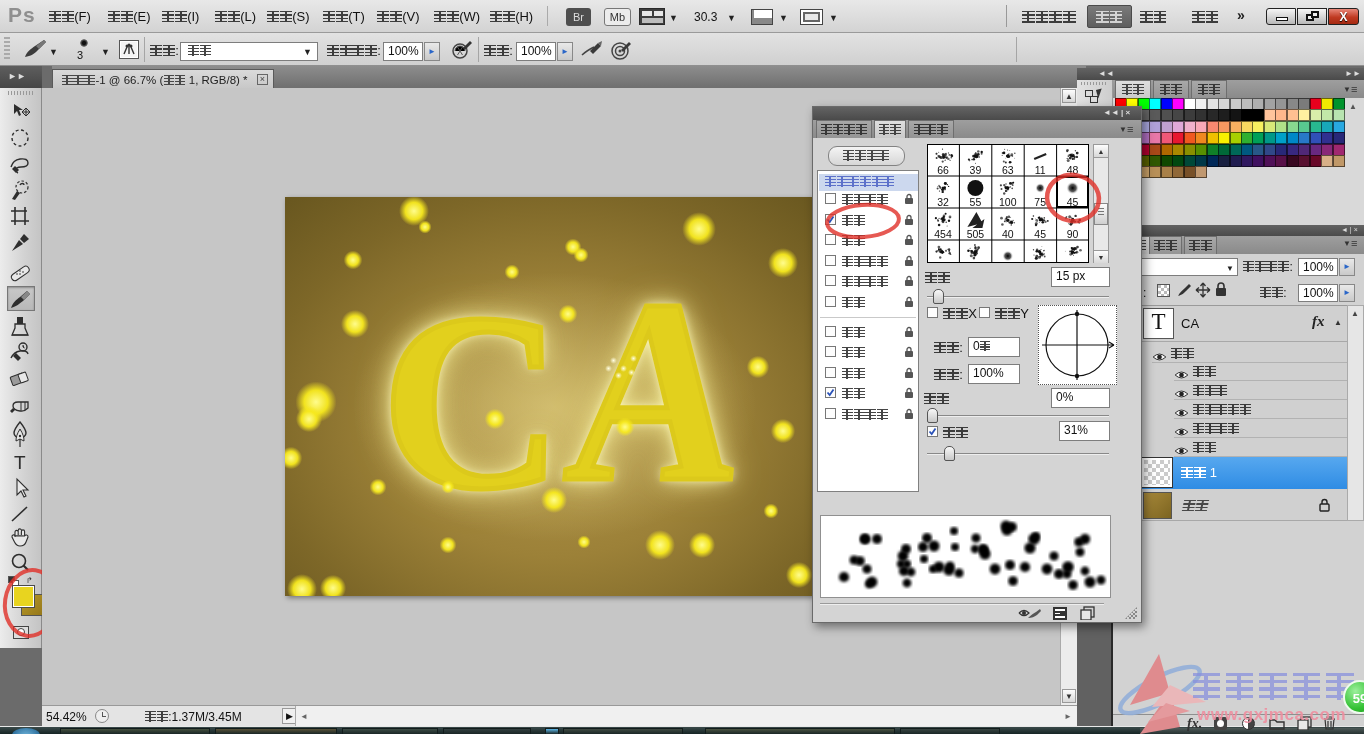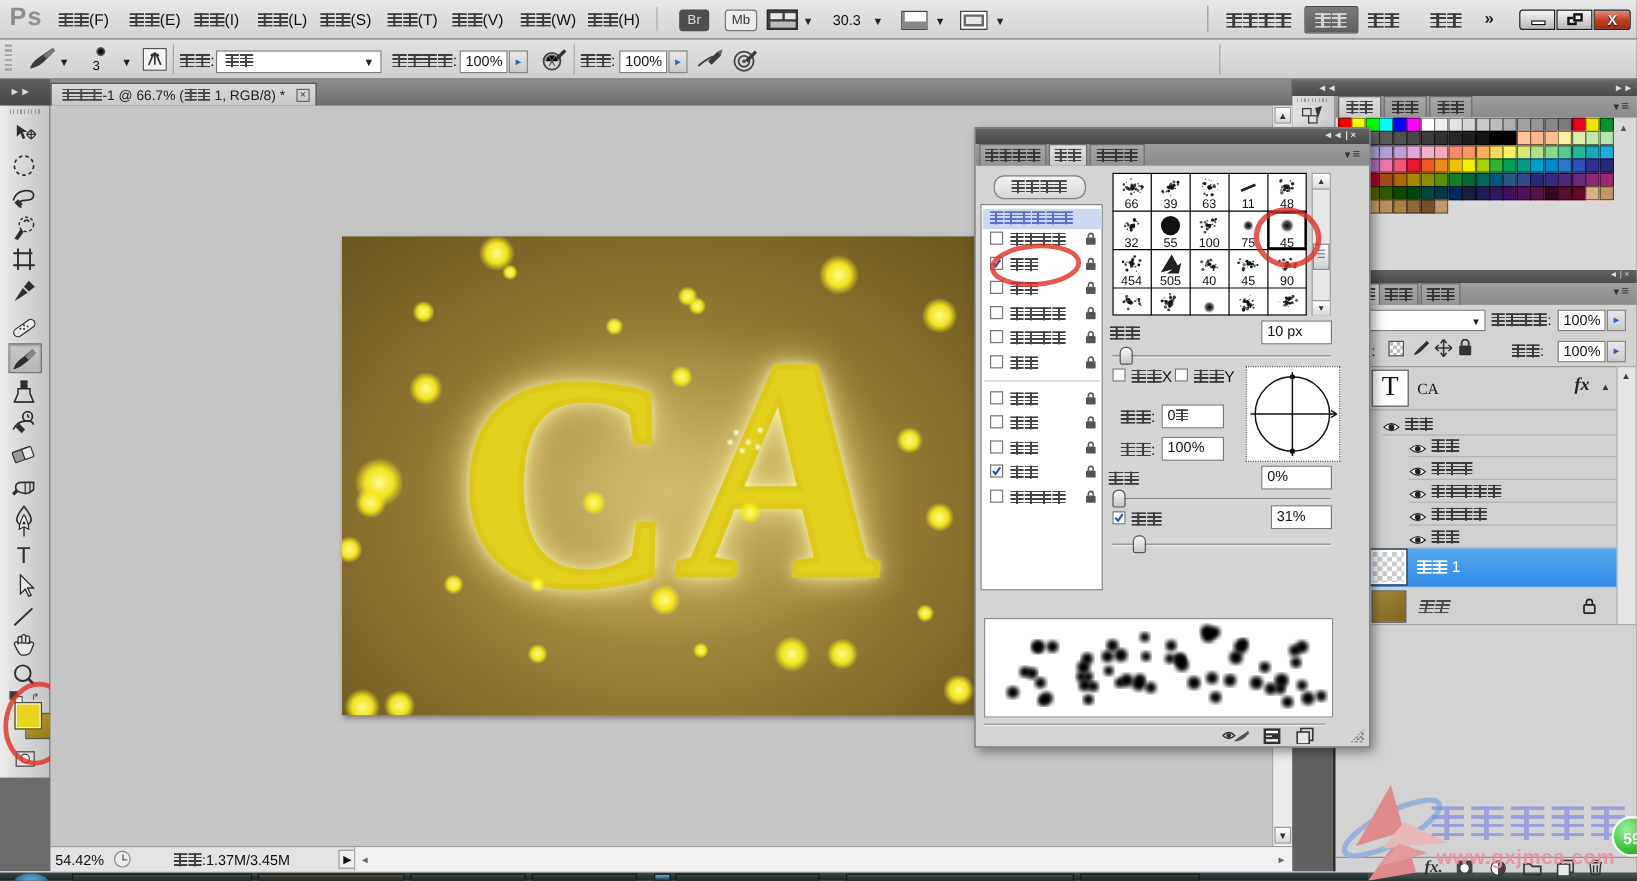--- a/index.html
+++ b/index.html
@@ -93,21 +93,21 @@
     </svg>
 <svg class="abs" style="left:610px;top:6px;" width="24" height="22" viewBox="0 0 24 22">
       <circle cx="10" cy="12" r="8" fill="none" stroke="#444" stroke-width="1.5"></circle>
       <circle cx="10" cy="12" r="4.5" fill="none" stroke="#444" stroke-width="1.5"></circle>
       <circle cx="10" cy="12" r="1.5" fill="#444"></circle>
       <path d="M11 11 L19 3 L21 5 L13 13 Z" fill="#3a3a3a"></path>
     </svg>
 <div class="abs" style="left:1016px;top:4px;width:1px;height:25px;background:#a5a5a5;"></div>
 </div>
 <div class="abs" style="left:0;top:66px;width:42px;height:22px;background:linear-gradient(180deg,#5e5e5e,#464646);color:#ddd;font-size:9px;font-weight:bold;padding:5px 0 0 8px;">►►</div>
-<div class="abs" style="left:42px;top:66px;width:1034px;height:22px;background:linear-gradient(180deg,#8d8d8d,#6f6f6f);">
+<div class="abs" style="left:52px;top:66px;width:1034px;height:22px;background:linear-gradient(180deg,#8d8d8d,#6f6f6f);">
 <div class="abs" style="left:0;top:3px;width:222px;height:19px;background:linear-gradient(180deg,#dadada,#c8c8c8);border:1px solid #5a5a5a;border-bottom:none;">
 <div class="abs lt" style="left:9px;top:4px;font-size:11.5px;white-space:nowrap;color:#222;"><i class="cj"></i><i class="cj"></i><i class="cj"></i>-1 @ 66.7% (<i class="cj"></i><i class="cj"></i> 1, RGB/8) *</div>
 <div class="abs" style="left:204px;top:4px;width:11px;height:11px;border:1px solid #666;color:#444;font-size:9px;line-height:9px;text-align:center;">×</div>
 </div>
   </div>
 <div class="abs" style="left:0;top:88px;width:42px;height:560px;background:linear-gradient(90deg,#ececec,#d2d2d2 60%,#c4c4c4);border-right:1px solid #8a8a8a;">
 <div class="abs" style="left:8px;top:3px;width:26px;height:4px;background:repeating-linear-gradient(90deg,#999 0 1px,transparent 1px 3px);"></div>
 <div class="abs" style="left:7px;top:12px;width:28px;height:25px;"><svg width="26" height="24">
         <path d="M7 4 L7 14 L10 11 L12 16 L14 15 L12 10 L16 10 Z" fill="#2e2e2e"></path>
         <path d="M19 8 v8 M15 12 h8 M19 8 l-2 2 M19 8 l2 2 M19 16 l-2 -2 M19 16 l2 -2 M15 12 l2 -2 M15 12 l2 2 M23 12 l-2 -2 M23 12 l-2 2" stroke="#2e2e2e" stroke-width="1"></path>
@@ -449,21 +449,21 @@
 <div class="abs" style="left:0;top:80px;width:234px;height:216px;background:#d0d0d0;border-top:1px solid #9a9a9a;"></div>
 <div class="abs" style="left:234px;top:80px;width:17px;height:216px;background:#e6e6e6;border:1px solid #aaa;">
       <div class="abs" style="left:3px;top:3px;color:#444;font-size:8px;">▲</div>
     </div>
 <div class="abs" style="left:0;top:81px;width:234px;height:36px;border-bottom:1px solid #a8a8a8;">
 <div class="abs" style="left:8px;top:3px;"><svg class="eye" viewBox="0 0 16 11">
           <path d="M1 5.5 Q8 -1 15 5.5 Q8 12 1 5.5 Z" fill="#f4f4f4" stroke="#222" stroke-width="1"></path>
           <circle cx="8" cy="5.5" r="2.6" fill="#222"></circle>
         </svg></div>
 <div class="abs" style="left:30px;top:2px;width:31px;height:31px;background:#fff;border:1px solid #555;font-family:'Liberation Serif',serif;font-size:23px;text-align:center;color:#111;">T</div>
-<div class="abs lt" style="left:68px;top:10px;font-size:13px;font-family:Liberation Serif, serif;">CA</div>
+<div class="abs lt" style="left:68px;top:10px;font-size:13px;">CA</div>
 <div class="abs" style="left:199px;top:7px;font-family:'Liberation Serif',serif;font-style:italic;font-weight:bold;font-size:15px;color:#222;">fx</div>
 <div class="abs" style="left:221px;top:12px;color:#333;font-size:8px;">▲</div>
 </div>
 <div class="abs" style="left:39px;top:119px;width:195px;height:19px;border-bottom:1px solid #b2b2b2;">
 <div class="abs" style="left:0px;top:4px;"><svg class="eye" viewBox="0 0 16 11">
           <path d="M1 5.5 Q8 -1 15 5.5 Q8 12 1 5.5 Z" fill="#f4f4f4" stroke="#222" stroke-width="1"></path>
           <circle cx="8" cy="5.5" r="2.6" fill="#222"></circle>
         </svg></div>
 <div class="abs lt" style="left:19px;top:3px;font-size:12px;"><i class="cj"></i><i class="cj"></i></div>
 </div>
@@ -1107,21 +1107,21 @@
 <div class="abs" style="left:0px;top:0px;width:14px;height:13px;background:linear-gradient(180deg,#fdfdfd,#d8d8d8);border-bottom:1px solid #999;color:#333;font-size:7px;text-align:center;line-height:13px;">▲</div>
 <div class="abs" style="left:0px;top:58px;width:14px;height:22px;background:linear-gradient(180deg,#fdfdfd,#cfcfcf);border:1px solid #888;">
         <div style="margin:7px 3px;height:1px;background:#777;box-shadow:0 3px #777,0 -3px #777;"></div>
       </div>
 <div class="abs" style="left:0px;top:105px;width:14px;height:13px;background:linear-gradient(180deg,#fdfdfd,#d8d8d8);border-top:1px solid #999;color:#333;font-size:7px;text-align:center;line-height:13px;">▼</div>
 </div>
 <svg class="abs" style="left:232px;top:64px;overflow:visible;" width="56" height="56">
       <ellipse cx="28" cy="27" rx="26" ry="23" fill="none" stroke="#e03028" stroke-width="4.5" opacity=".8" transform="rotate(10 28 27)"></ellipse>
     </svg>
 <div class="abs lt" style="left:112px;top:163px;font-size:13px;"><i class="cj"></i><i class="cj"></i></div>
-<div class="inp" style="left:238px;top:160px;width:59px;height:20px;">10 px</div>
+<div class="inp" style="left:238px;top:160px;width:59px;height:20px;">15 px</div>
 <div class="abs" style="left:114px;top:189px;width:182px;height:1px;background:#888;box-shadow:0 1px #eee;"></div>
 <div class="abs" style="left:120px;top:182px;width:11px;height:15px;background:linear-gradient(180deg,#f8f8f8,#c8c8c8);border:1px solid #555;border-radius:5px 5px 2px 2px;"></div>
 <div class="abs" style="left:114px;top:200px;width:11px;height:11px;border:1px solid #777;background:#fdfdfd;"></div>
 <div class="abs lt" style="left:130px;top:199px;font-size:13px;"><i class="cj"></i><i class="cj"></i>X</div>
 <div class="abs" style="left:166px;top:200px;width:11px;height:11px;border:1px solid #777;background:#fdfdfd;"></div>
 <div class="abs lt" style="left:182px;top:199px;font-size:13px;"><i class="cj"></i><i class="cj"></i>Y</div>
 <div class="abs" style="left:225px;top:198px;width:79px;height:80px;background:#fff;border:1px dotted #555;"></div>
 <svg class="abs" style="left:225px;top:198px;" width="79" height="80">
       <circle cx="39" cy="40" r="31" fill="none" stroke="#111" stroke-width="1.2"></circle>
       <line x1="4" y1="40" x2="68" y2="40" stroke="#111" stroke-width="1.2"></line>

